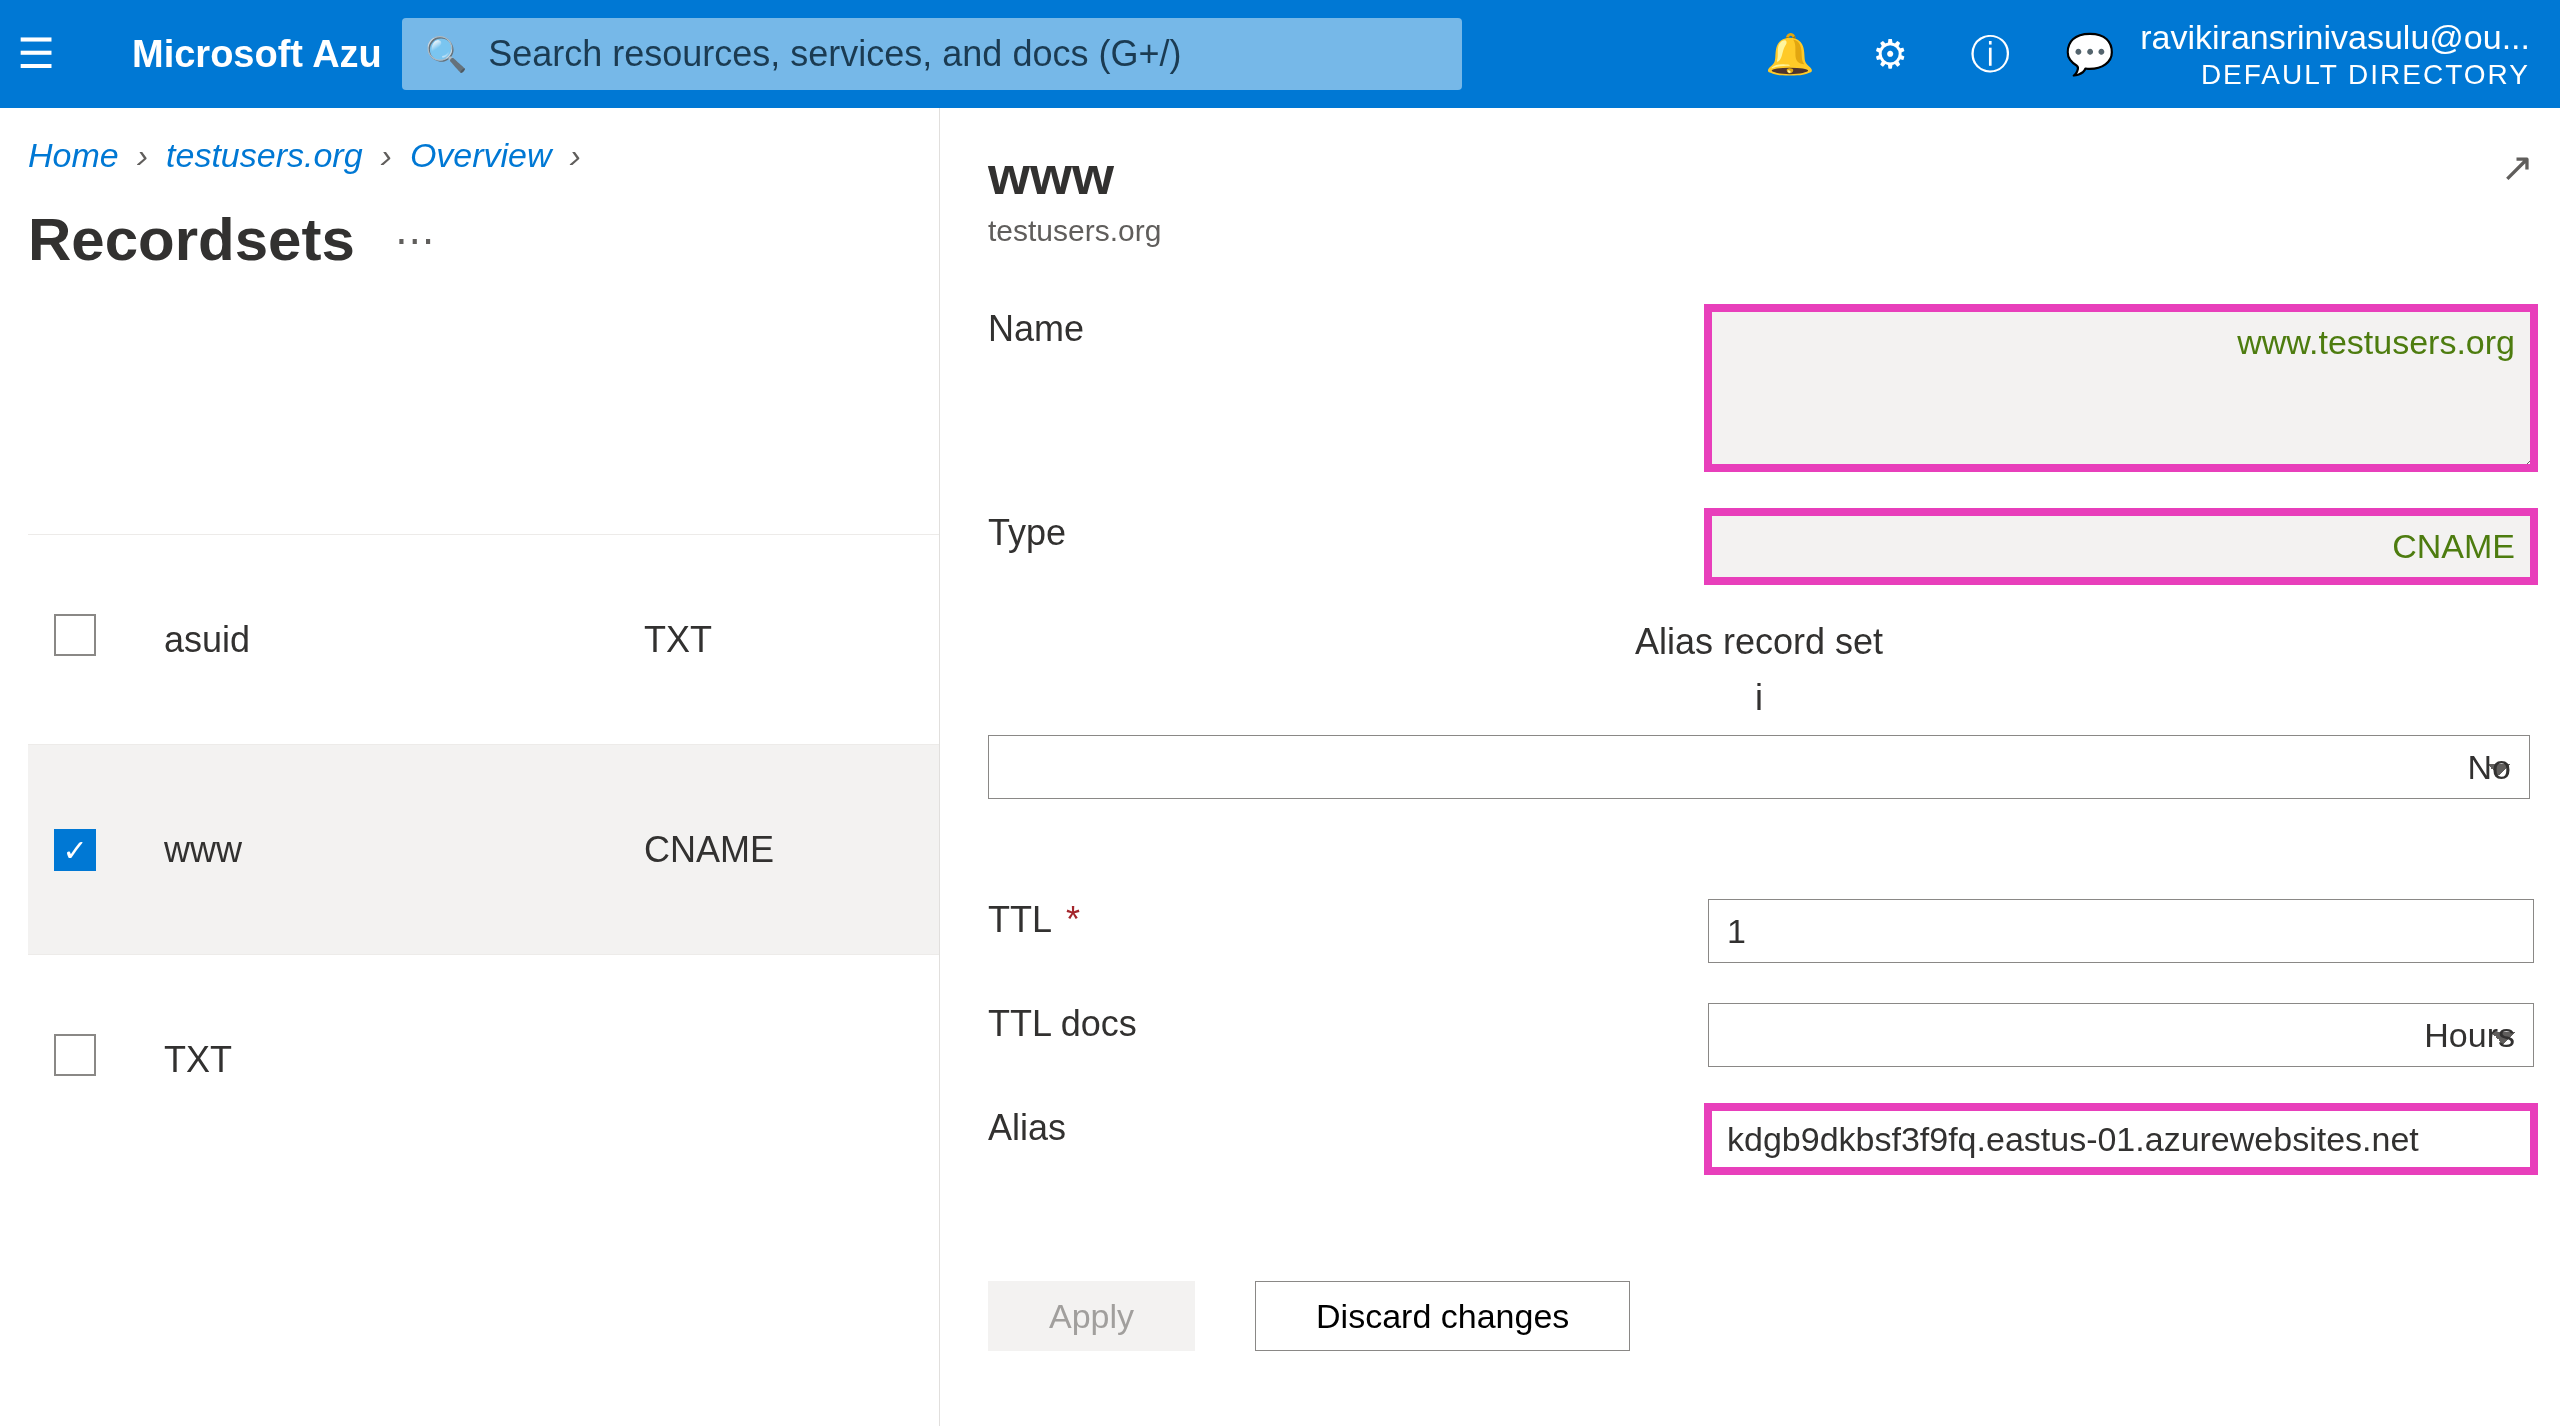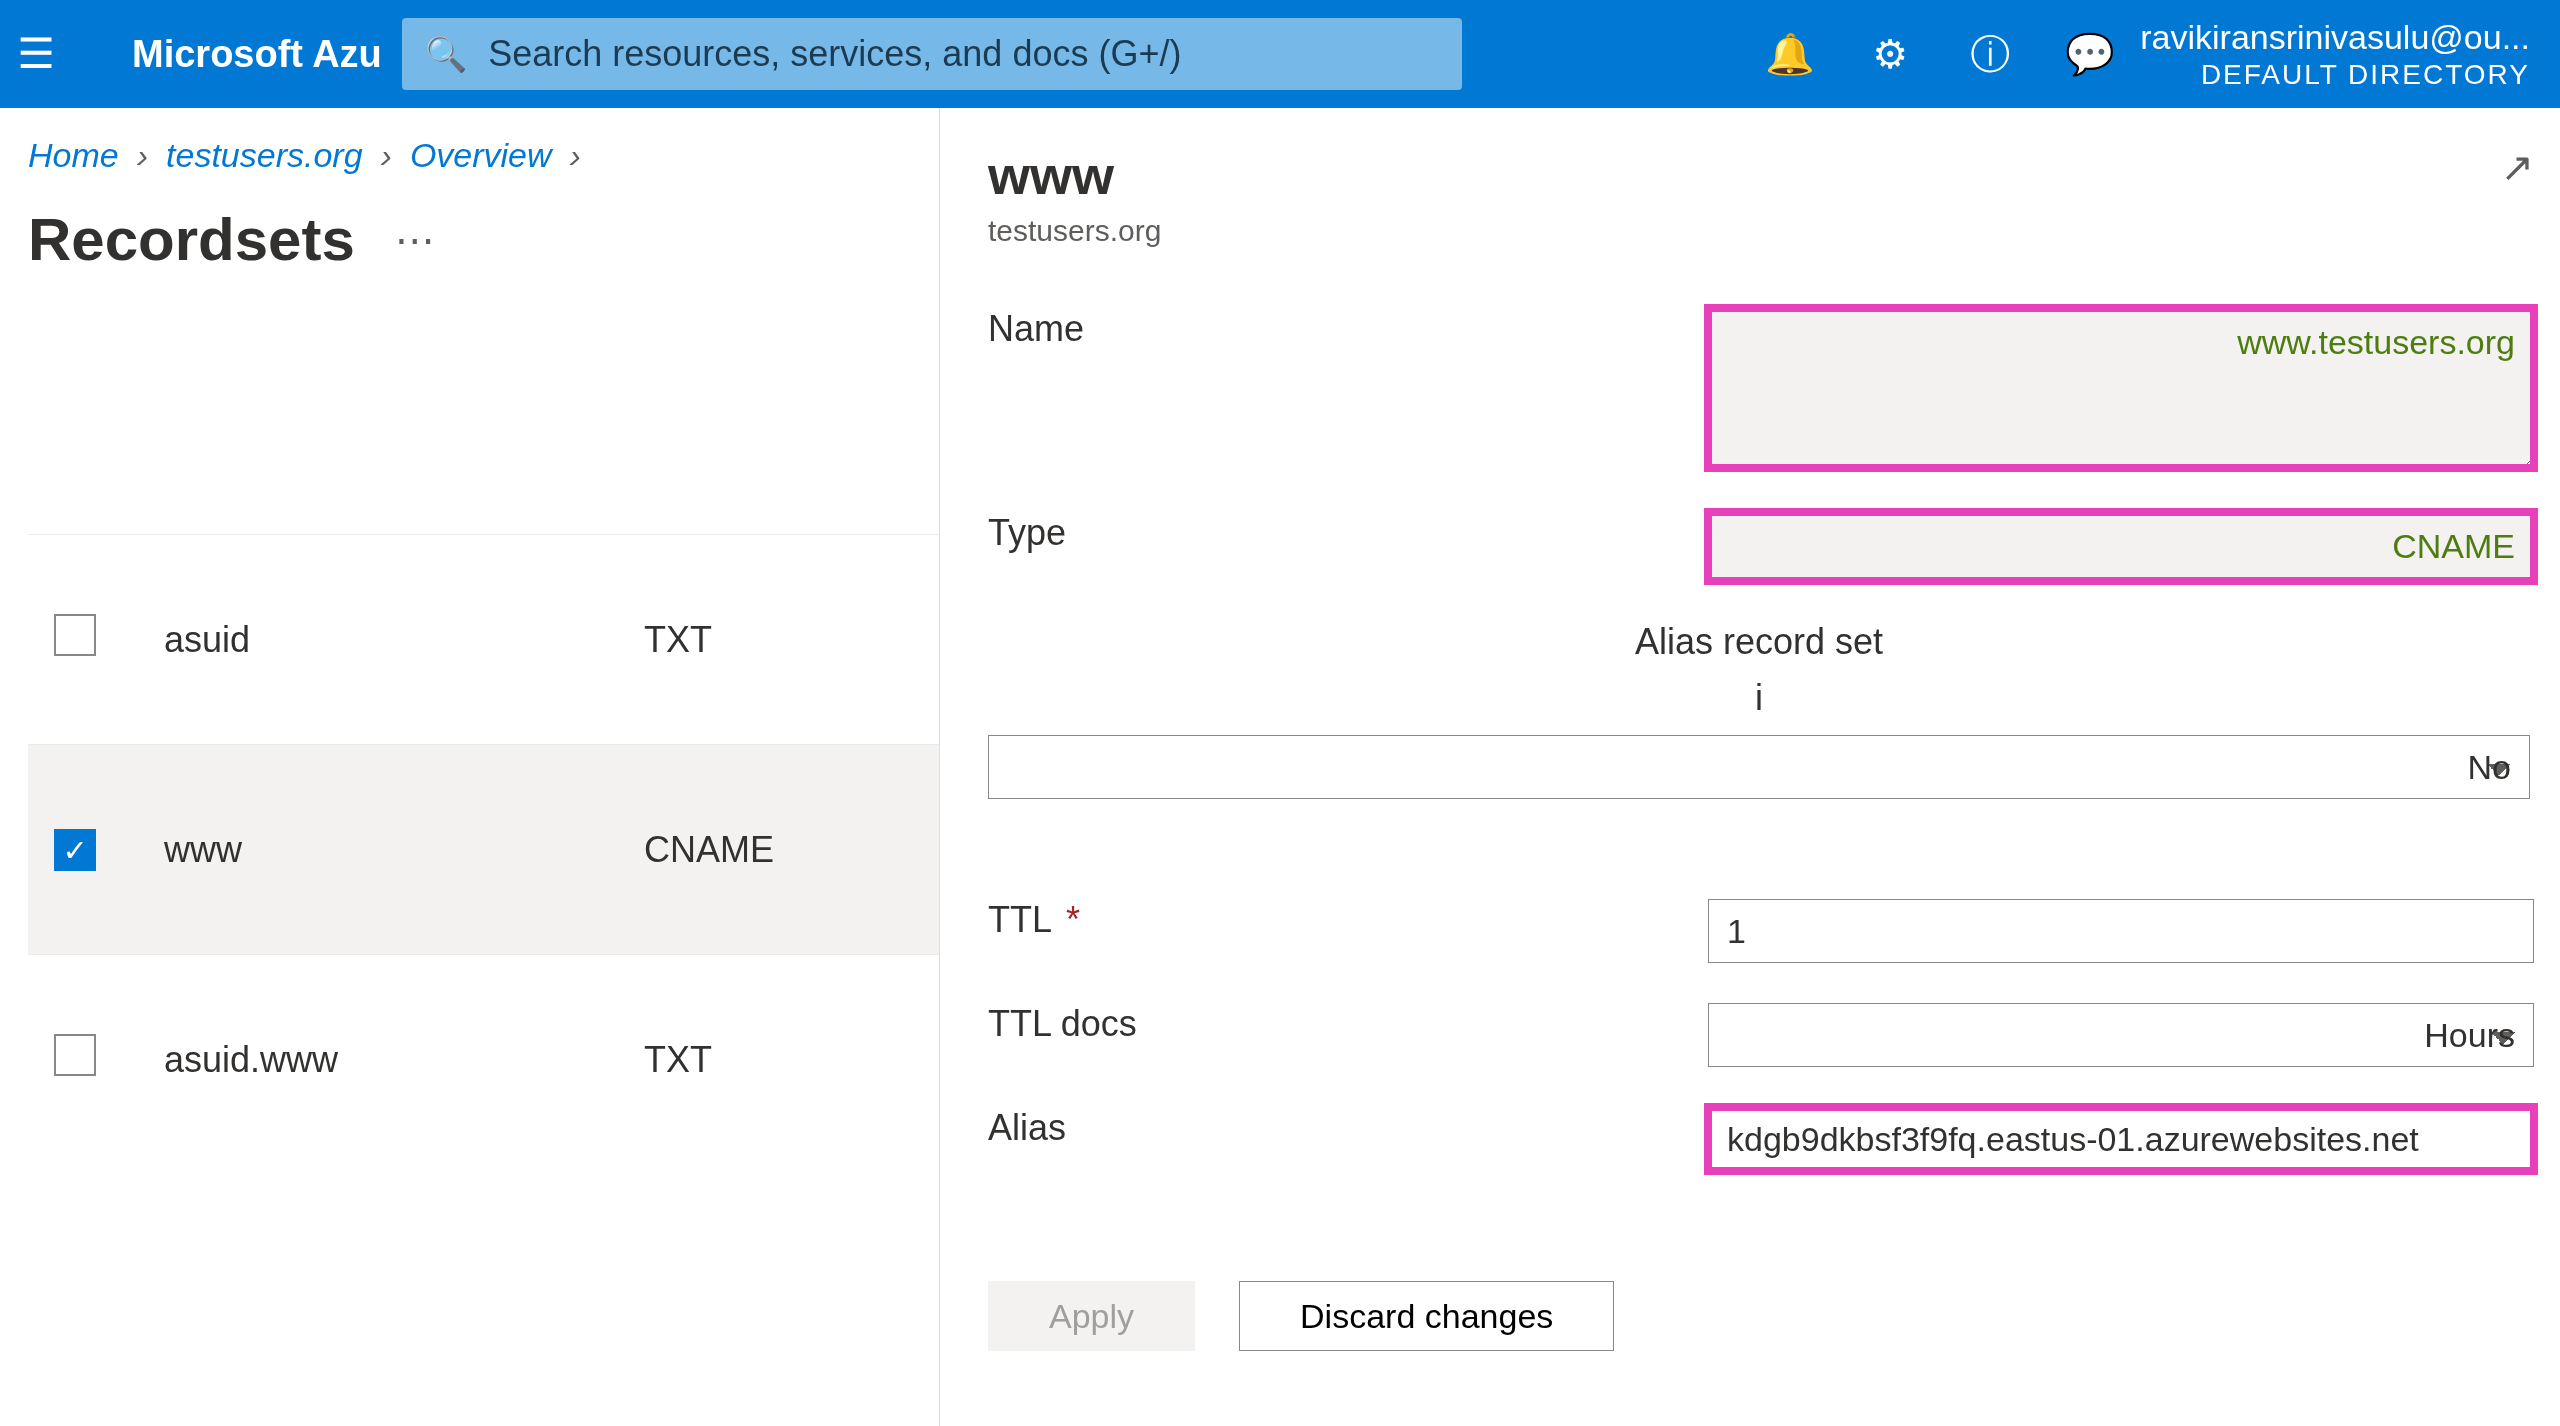--- a/index.html
+++ b/index.html
@@ -127,21 +127,21 @@
   }
   select { appearance: none; background-image: linear-gradient(45deg, transparent 50%, #605e5c 50%), linear-gradient(135deg, #605e5c 50%, transparent 50%); background-position: calc(100% - 30px) 28px, calc(100% - 18px) 28px; background-size: 12px 12px, 12px 12px; background-repeat: no-repeat; text-align: right; }
 
   .hl { outline: 8px solid #e83fbb; outline-offset: -4px; }
 
   
   .aliasblock { padding-right: 4px; }
   .aliasblock .hdr { display: flex; align-items: center; gap: 14px; font-size: 36px; margin-bottom: 16px; flex-direction: column; }
 
   
-  .footer { margin-top: 110px; display: flex; gap: 44px; align-items: center; }
+  .footer { margin-top: 110px; display: flex; gap: 60px; align-items: center; }
   .btn {
     height: 70px;
     padding: 0 60px;
     font-size: 34px;
     border: 1px solid #8a8886;
     background: #fff;
     cursor: pointer;
   }
   .btn.primary-disabled {
     background: #f3f2f1;
@@ -194,21 +194,20 @@
         <div class="namecol">asuid</div>
         <div class="typecol">TXT</div>
       </div>
       <div class="row sel">
         <div class="chkcol"><span class="chk on">✓</span></div>
         <div class="namecol">www</div>
         <div class="typecol">CNAME</div>
       </div>
       <div class="row">
         <div class="chkcol"><span class="chk"></span></div>
-        <div class="namecol">asuid.www</div>
         <div class="typecol">TXT</div>
       </div>
     </div>
   </div>
 
   <div class="right">
     <div class="rhead">
       <div class="titles">
         <h2>www</h2>
         <div class="sub">testusers.org</div>

